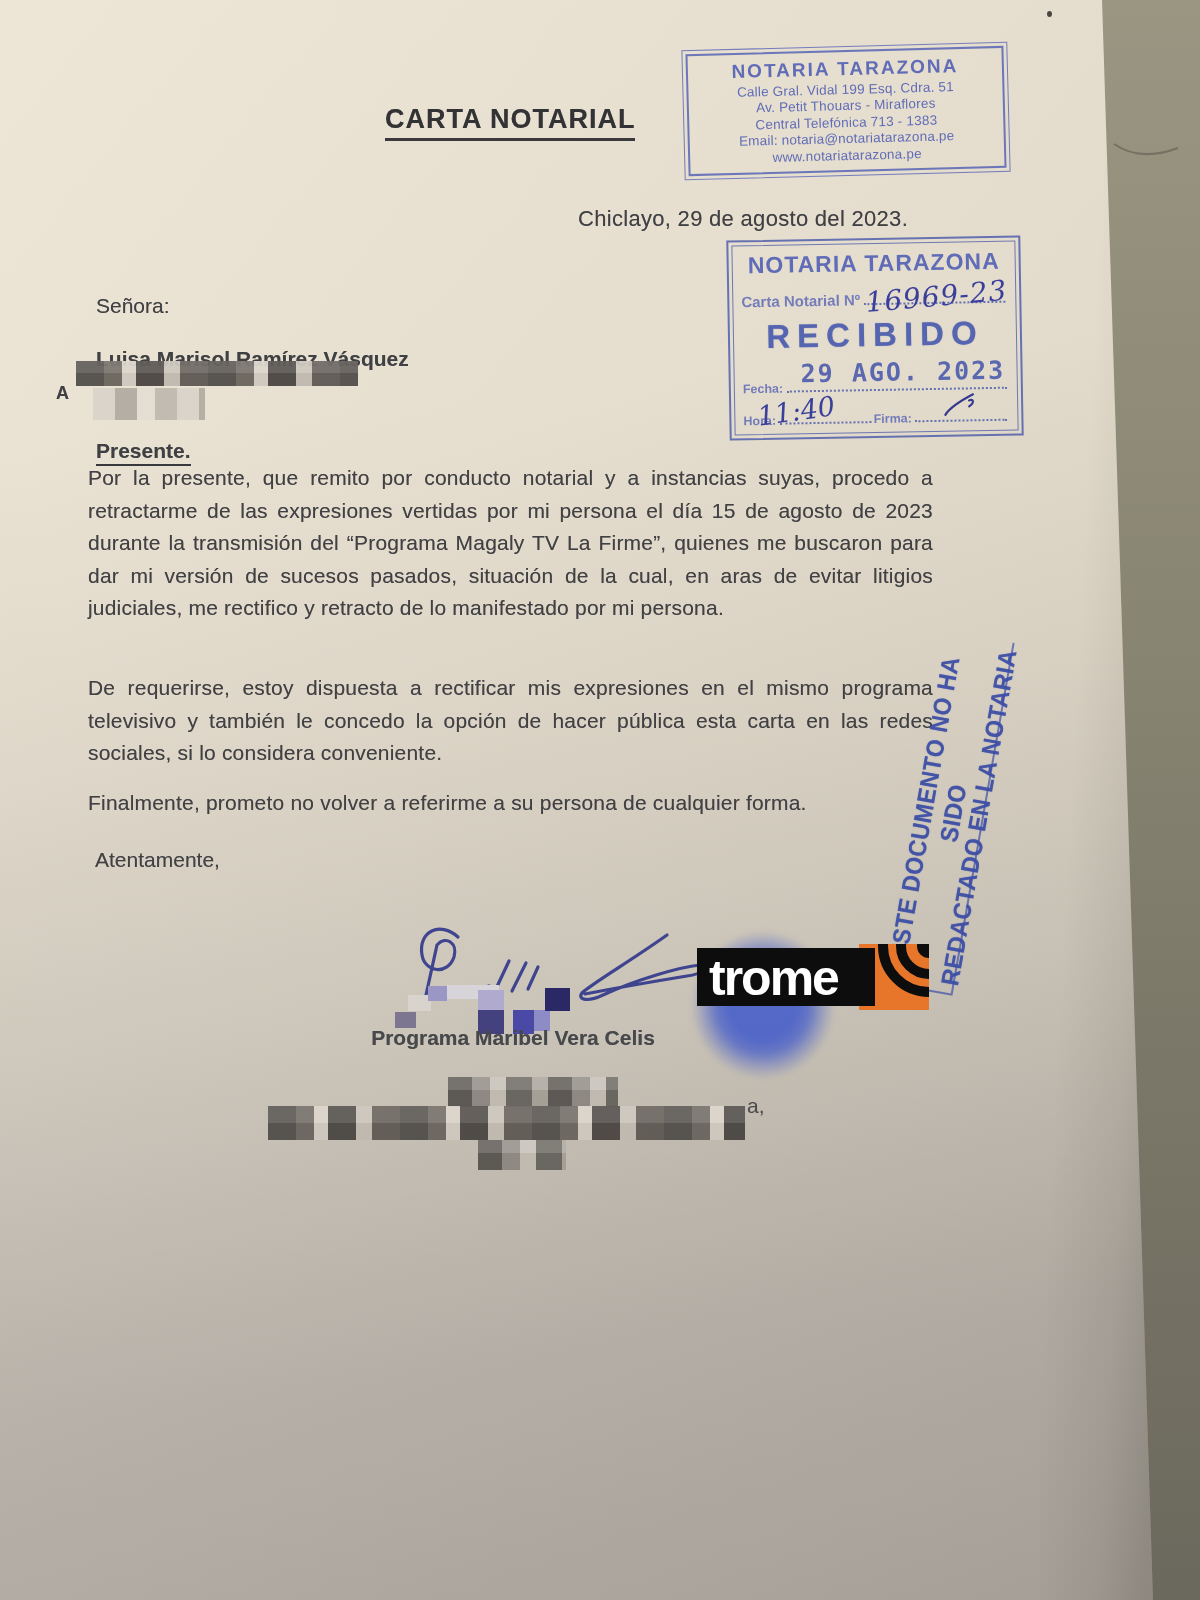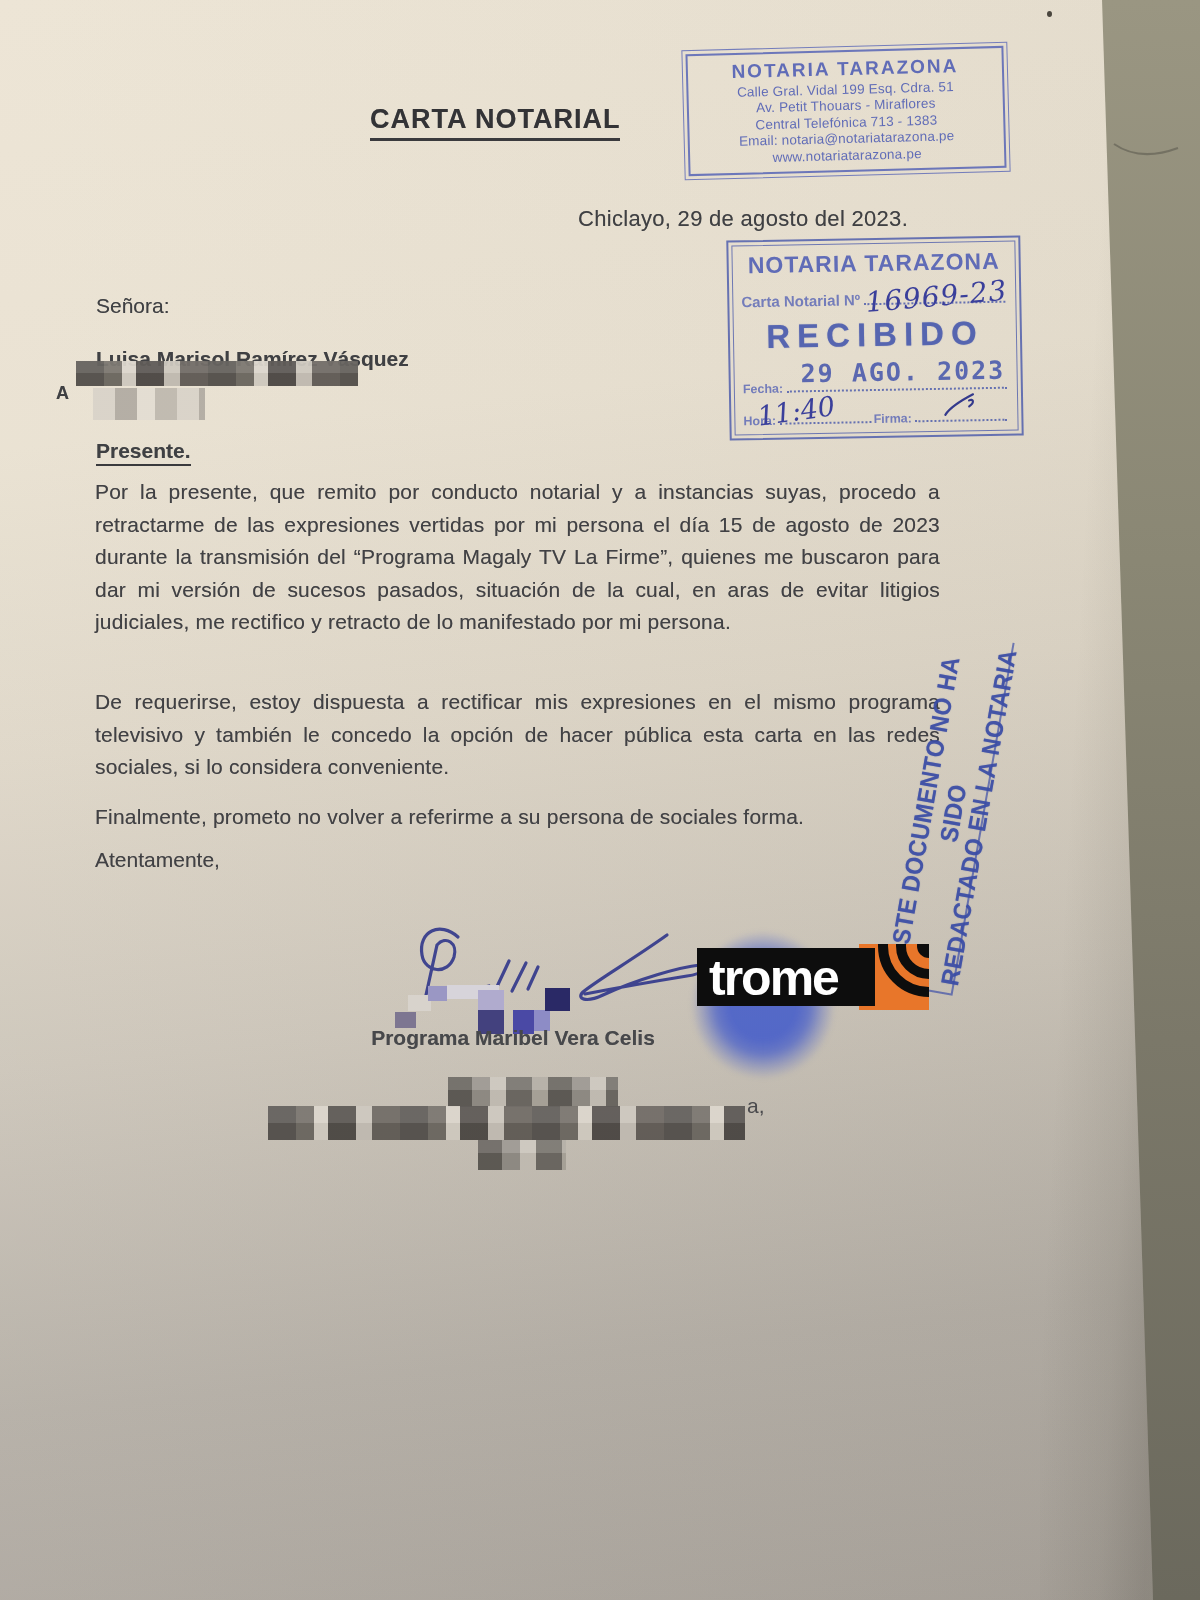--- a/index.html
+++ b/index.html
@@ -10,28 +10,28 @@
     background:
       linear-gradient(90deg,rgba(255,255,255,.05),rgba(0,0,0,.03)),
       linear-gradient(174deg,#ece4d4 0%,#e9e1d1 26%,#ded6c7 44%,#ccc5b9 62%,#b4aea5 82%,#a9a39b 100%);}
   .edge-shade{position:absolute;left:1040px;top:0;width:120px;height:1600px;pointer-events:none;
     background:linear-gradient(93deg,rgba(0,0,0,0) 35%,rgba(70,66,54,.10) 70%,rgba(60,57,47,.22) 92%);}
   .speck{position:absolute;left:1047px;top:11px;width:5px;height:6px;background:#4a463e;border-radius:50%;}
   .hair{position:absolute;left:1112px;top:136px;}
 
   
   .ink{color:#3f4043;}
-  .title{position:absolute;left:370px;top:104px;font-size:27px;font-weight:bold;letter-spacing:1px;color:#333336;
+  .title{position:absolute;left:385px;top:104px;font-size:27px;font-weight:bold;letter-spacing:1px;color:#333336;
     border-bottom:3px solid #3a3a3d;padding-bottom:3px;text-shadow:0 0 .6px rgba(50,50,55,.5);}
   .dateline{position:absolute;left:578px;top:206px;font-size:22px;letter-spacing:.3px;text-shadow:0 0 .5px rgba(60,60,64,.4);}
   .addr{position:absolute;left:96px;font-size:21px;text-shadow:0 0 .5px rgba(60,60,64,.4);}
   .bold{font-weight:bold;margin-top:23px;}
   .presente{border-bottom:2.5px solid #3a3a3d;padding-bottom:1px;}
-  .para{position:absolute;left:95px;width:845px;font-size:21px;line-height:32.5px;text-align:justify;
-    letter-spacing:.2px;color:#414144;text-shadow:0 0 .6px rgba(60,60,64,.45);margin-top:14px;}
+  .para{position:absolute;left:88px;width:845px;font-size:21px;line-height:32.5px;text-align:justify;
+    letter-spacing:.2px;color:#414144;text-shadow:0 0 .6px rgba(60,60,64,.45);}
   .closing{position:absolute;left:95px;top:848px;font-size:21px;color:#414144;text-shadow:0 0 .5px rgba(60,60,64,.4);}
   .signer{position:absolute;left:358px;top:1026px;width:310px;text-align:center;font-size:21px;font-weight:bold;
     color:#47484b;text-shadow:0 0 .6px rgba(60,60,64,.45);}
   .suffix{position:absolute;left:747px;top:1094px;font-size:21px;color:#4a4a4d;}
 
   
   .redact{position:absolute;opacity:.95;}
   .rx-dark{background-image:
       linear-gradient(180deg,rgba(255,255,255,.10) 0 50%,rgba(0,0,0,.05) 50% 100%),
       repeating-linear-gradient(90deg,#56524e 0 28px,#6f6a63 28px 46px,#d9d3c8 46px 60px,#4e4a46 60px 88px,#c9c3b9 88px 104px,#635e58 104px 132px);}
@@ -140,21 +140,21 @@
 
     <div class="addr ink" style="top:294px;">Señora:</div>
     <div class="addr ink bold" style="top:324px;">Luisa Marisol Ramírez Vásquez</div>
     <div class="addr ink bold" style="left:56px;top:360px;font-size:18px;">A</div>
     <div class="redact rx-dark" style="left:76px;top:361px;width:282px;height:25px;"></div>
     <div class="redact rx-light" style="left:93px;top:388px;width:112px;height:32px;"></div>
     <div class="addr ink bold presente" style="top:416px;">Presente.</div>
 
     <div class="para" style="top:462px;">Por la presente, que remito por conducto notarial y a instancias suyas, procedo a retractarme de las expresiones vertidas por mi persona el día 15 de agosto de 2023 durante la transmisión del “Programa Magaly TV La Firme”, quienes me buscaron para dar mi versión de sucesos pasados, situación de la cual, en aras de evitar litigios judiciales, me rectifico y retracto de lo manifestado por mi persona.</div>
     <div class="para" style="top:672px;">De requerirse, estoy dispuesta a rectificar mis expresiones en el mismo programa televisivo y también le concedo la opción de hacer pública esta carta en las redes sociales, si lo considera conveniente.</div>
-    <div class="para" style="top:787px;text-align:left;">Finalmente, prometo no volver a referirme a su persona de sociales forma.</div>
+    <div class="para" style="top:787px;text-align:left;">Finalmente, prometo no volver a referirme a su persona de cualquier forma.</div>
     <div class="closing">Atentamente,</div>
 
     <div class="sidestamp">
       <div>ESTE DOCUMENTO NO HA SIDO</div>
       <div>REDACTADO EN LA NOTARIA</div>
     </div>
 
     <div class="fingerprint"></div>
 
     <svg class="sig" width="340" height="120">

